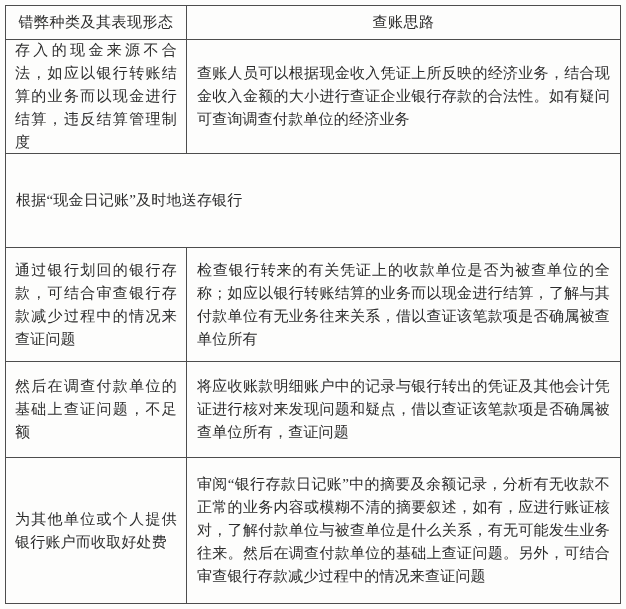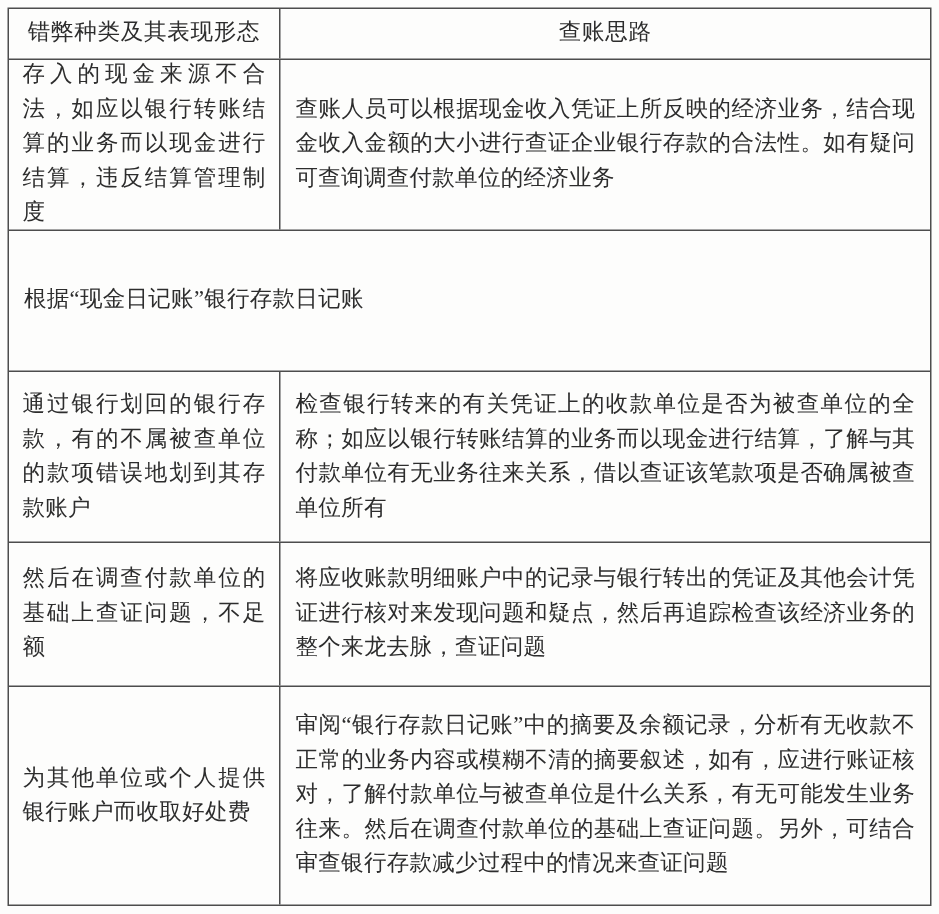--- a/index.html
+++ b/index.html
@@ -95,39 +95,39 @@
       <div class="cell cell-left">
         <div class="txt">存入的现金来源不合法，如应以银行转账结算的业务而以现金进行结算，违反结算管理制度</div>
       </div>
       <div class="cell cell-right">
         <div class="txt">查账人员可以根据现金收入凭证上所反映的经济业务，结合现金收入金额的大小进行查证企业银行存款的合法性。如有疑问可查询调查付款单位的经济业务</div>
       </div>
     </div>
 
     <div class="row row-r2">
       <div class="cell cell-right">
-        <div class="txt">根据“现金日记账”银行存款日记账</div>
+        <div class="txt">根据“现金日记账”及时地送存银行</div>
       </div>
     </div>
 
     <div class="row row-r3">
       <div class="cell cell-left">
-        <div class="txt">通过银行划回的银行存款，有的不属被查单位的款项错误地划到其存款账户</div>
+        <div class="txt">通过银行划回的银行存款，可结合审查银行存款减少过程中的情况来查证问题</div>
       </div>
       <div class="cell cell-right">
         <div class="txt">检查银行转来的有关凭证上的收款单位是否为被查单位的全称；如应以银行转账结算的业务而以现金进行结算，了解与其付款单位有无业务往来关系，借以查证该笔款项是否确属被查单位所有</div>
       </div>
     </div>
 
     <div class="row row-r4">
       <div class="cell cell-left">
         <div class="txt">然后在调查付款单位的基础上查证问题，不足额</div>
       </div>
       <div class="cell cell-right">
-        <div class="txt">将应收账款明细账户中的记录与银行转出的凭证及其他会计凭证进行核对来发现问题和疑点，然后再追踪检查该经济业务的整个来龙去脉，查证问题</div>
+        <div class="txt">将应收账款明细账户中的记录与银行转出的凭证及其他会计凭证进行核对来发现问题和疑点，借以查证该笔款项是否确属被查单位所有，查证问题</div>
       </div>
     </div>
 
     <div class="row row-r5">
       <div class="cell cell-left">
         <div class="txt">为其他单位或个人提供银行账户而收取好处费</div>
       </div>
       <div class="cell cell-right">
         <div class="txt">审阅“银行存款日记账”中的摘要及余额记录，分析有无收款不正常的业务内容或模糊不清的摘要叙述，如有，应进行账证核对，了解付款单位与被查单位是什么关系，有无可能发生业务往来。然后在调查付款单位的基础上查证问题。另外，可结合审查银行存款减少过程中的情况来查证问题</div>
       </div>

